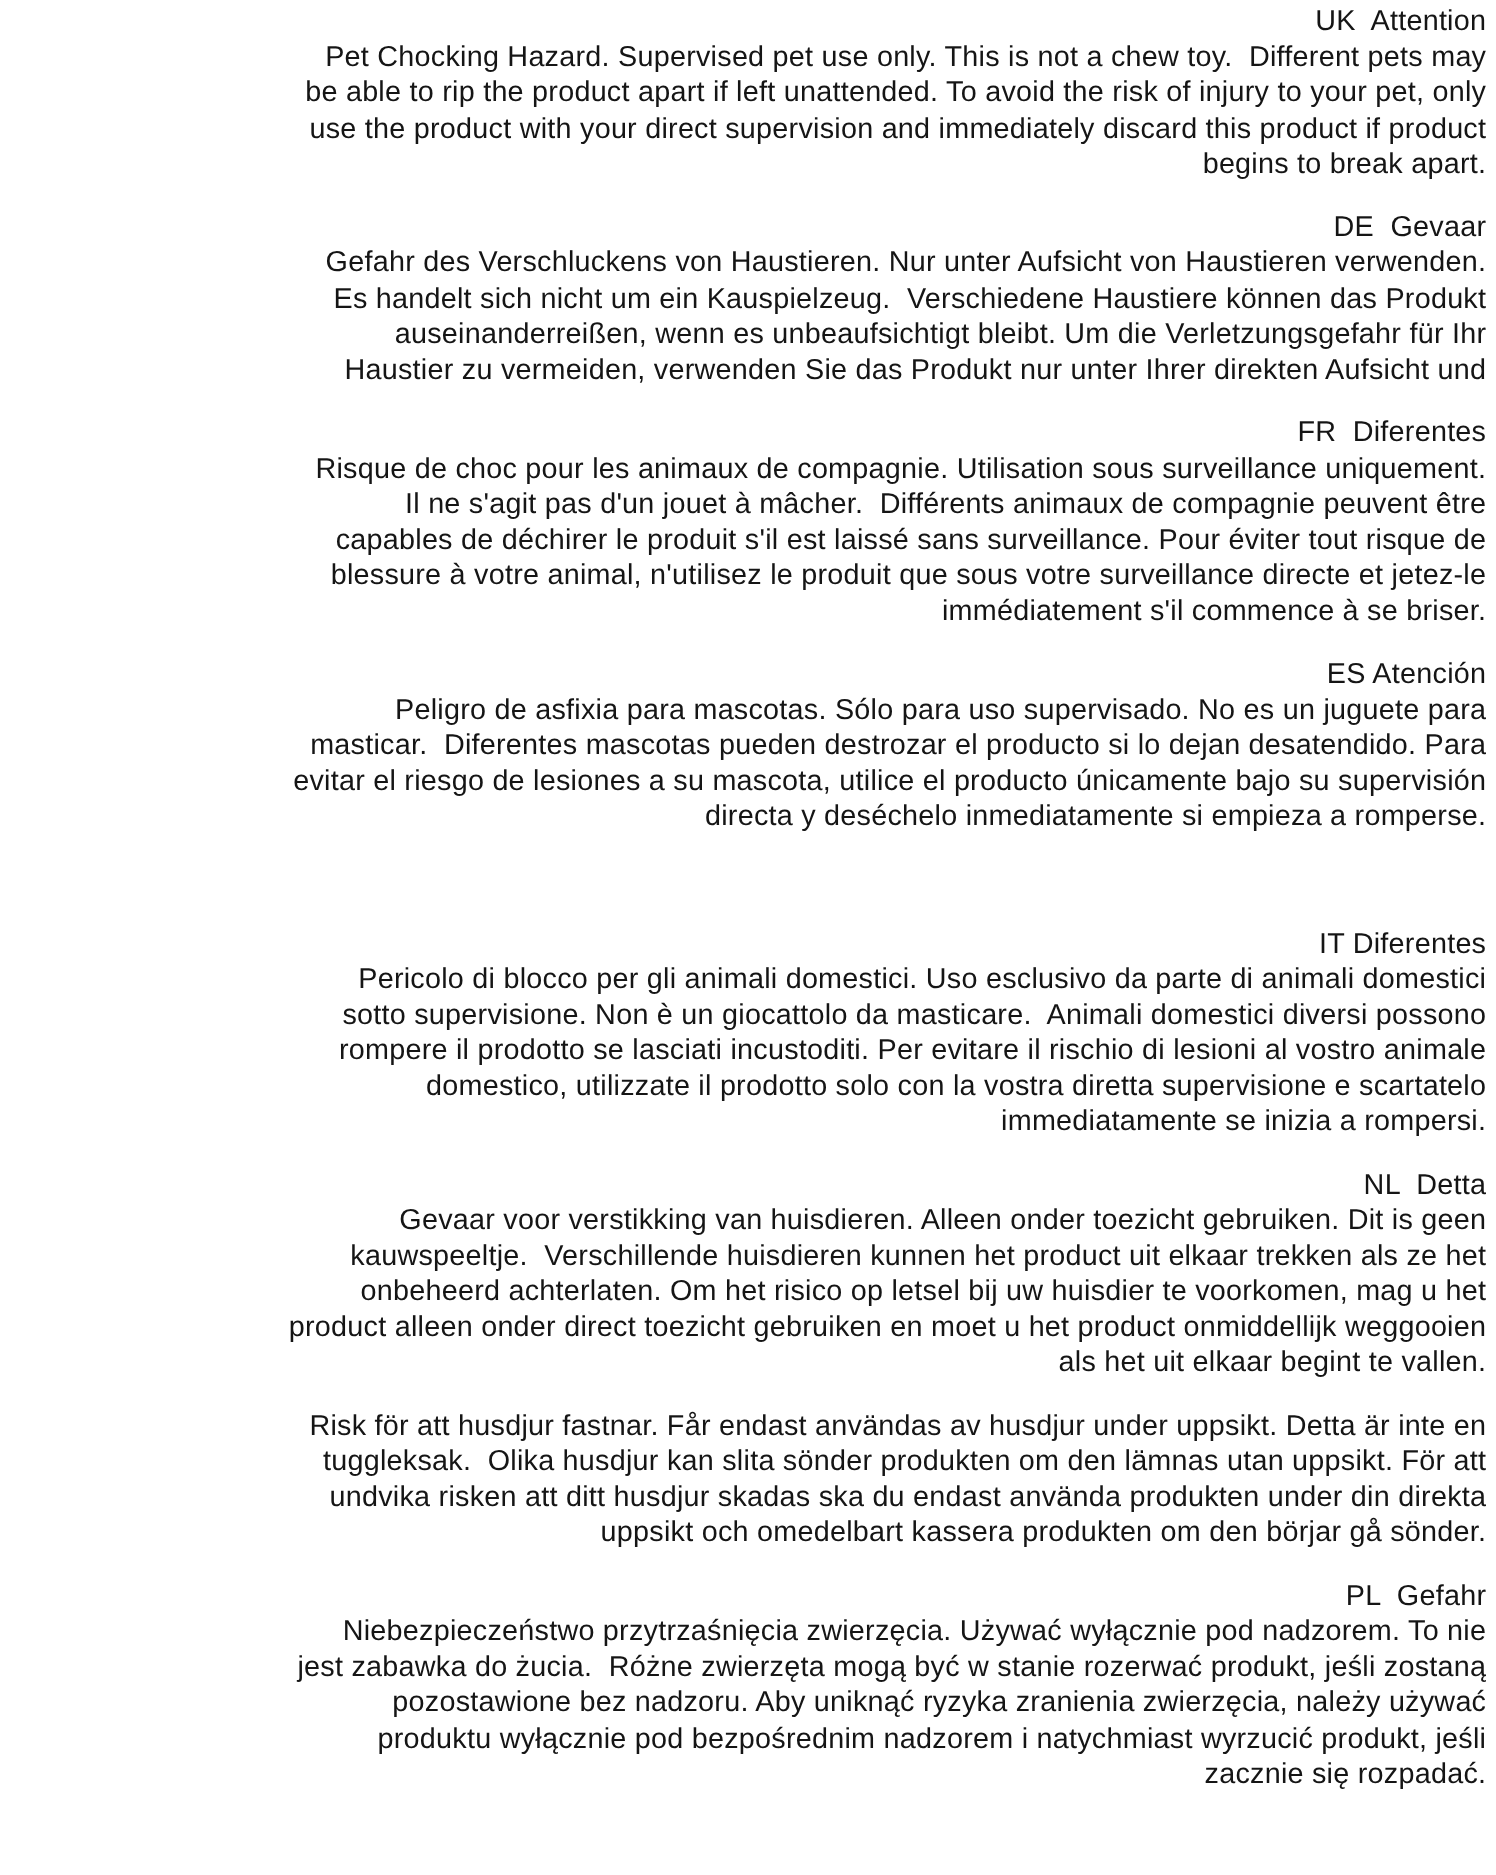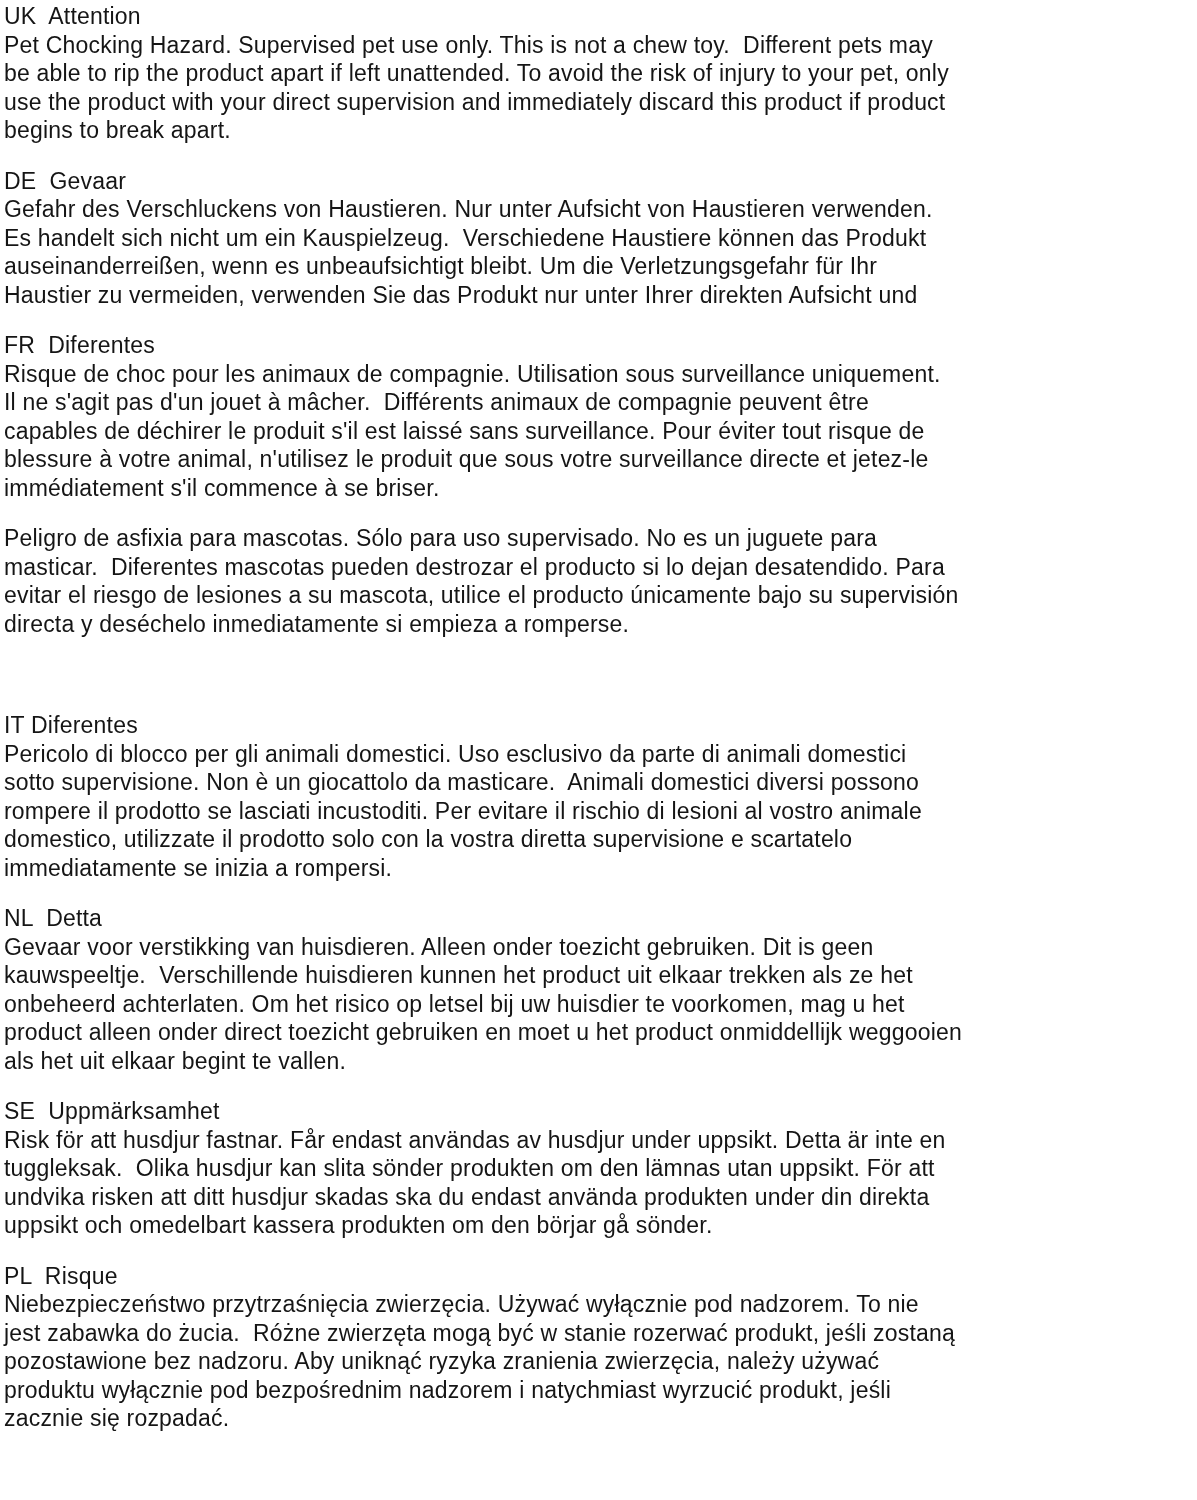--- a/index.html
+++ b/index.html
@@ -26,20 +26,21 @@
     margin-top: 73px;
   }
   .section-heading,
   .section-body {
     margin: 0;
     padding: 0;
     font-size: inherit;
     font-weight: normal;
     line-height: inherit;
     white-space: pre-wrap; 
+    text-align: right;
   }
 </style>
 </head>
 <body>
 
 <div class="page">
 
   <section class="warning-section">
     <h2 class="section-heading">UK  Attention</h2>
     <p class="section-body">Pet Chocking Hazard. Supervised pet use only. This is not a chew toy.  Different pets may
@@ -59,20 +60,21 @@
   <section class="warning-section">
     <h2 class="section-heading">FR  Diferentes</h2>
     <p class="section-body">Risque de choc pour les animaux de compagnie. Utilisation sous surveillance uniquement.
 Il ne s'agit pas d'un jouet à mâcher.  Différents animaux de compagnie peuvent être
 capables de déchirer le produit s'il est laissé sans surveillance. Pour éviter tout risque de
 blessure à votre animal, n'utilisez le produit que sous votre surveillance directe et jetez-le
 immédiatement s'il commence à se briser.</p>
   </section>
 
   <section class="warning-section">
+    <h2 class="section-heading">ES Atención</h2>
     <p class="section-body">Peligro de asfixia para mascotas. Sólo para uso supervisado. No es un juguete para
 masticar.  Diferentes mascotas pueden destrozar el producto si lo dejan desatendido. Para
 evitar el riesgo de lesiones a su mascota, utilice el producto únicamente bajo su supervisión
 directa y deséchelo inmediatamente si empieza a romperse.</p>
   </section>
 
   <section class="warning-section gap-before">
     <h2 class="section-heading">IT Diferentes</h2>
     <p class="section-body">Pericolo di blocco per gli animali domestici. Uso esclusivo da parte di animali domestici
 sotto supervisione. Non è un giocattolo da masticare.  Animali domestici diversi possono
@@ -84,29 +86,28 @@
   <section class="warning-section">
     <h2 class="section-heading">NL  Detta</h2>
     <p class="section-body">Gevaar voor verstikking van huisdieren. Alleen onder toezicht gebruiken. Dit is geen
 kauwspeeltje.  Verschillende huisdieren kunnen het product uit elkaar trekken als ze het
 onbeheerd achterlaten. Om het risico op letsel bij uw huisdier te voorkomen, mag u het
 product alleen onder direct toezicht gebruiken en moet u het product onmiddellijk weggooien
 als het uit elkaar begint te vallen.</p>
   </section>
 
   <section class="warning-section">
-    <h2 class="section-heading">SE  Uppmärksamhet</h2>
     <p class="section-body">Risk för att husdjur fastnar. Får endast användas av husdjur under uppsikt. Detta är inte en
 tuggleksak.  Olika husdjur kan slita sönder produkten om den lämnas utan uppsikt. För att
 undvika risken att ditt husdjur skadas ska du endast använda produkten under din direkta
 uppsikt och omedelbart kassera produkten om den börjar gå sönder.</p>
   </section>
 
   <section class="warning-section">
-    <h2 class="section-heading">PL  Risque</h2>
+    <h2 class="section-heading">PL  Gefahr</h2>
     <p class="section-body">Niebezpieczeństwo przytrzaśnięcia zwierzęcia. Używać wyłącznie pod nadzorem. To nie
 jest zabawka do żucia.  Różne zwierzęta mogą być w stanie rozerwać produkt, jeśli zostaną
 pozostawione bez nadzoru. Aby uniknąć ryzyka zranienia zwierzęcia, należy używać
 produktu wyłącznie pod bezpośrednim nadzorem i natychmiast wyrzucić produkt, jeśli
 zacznie się rozpadać.</p>
   </section>
 
 </div>
 
 </body></html>

